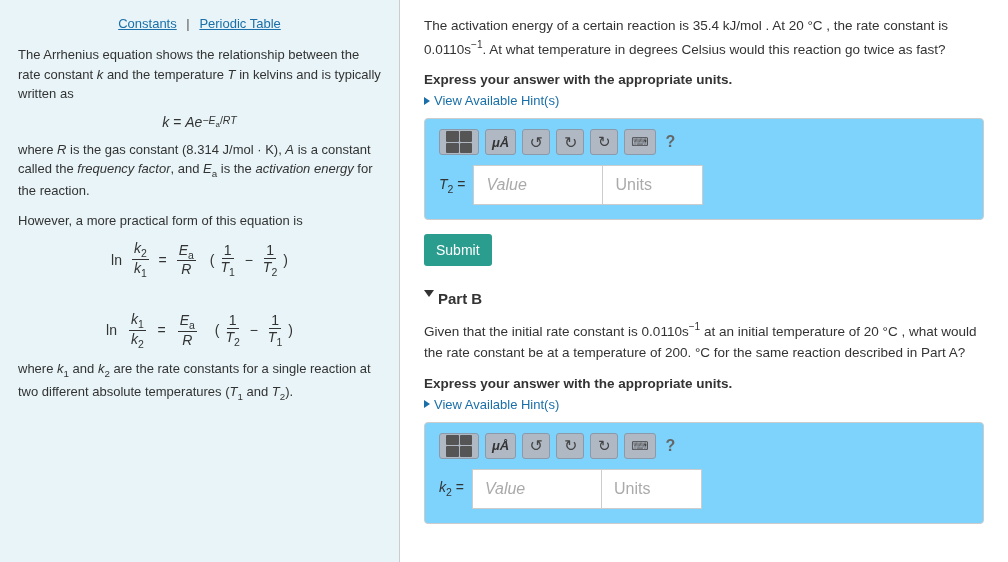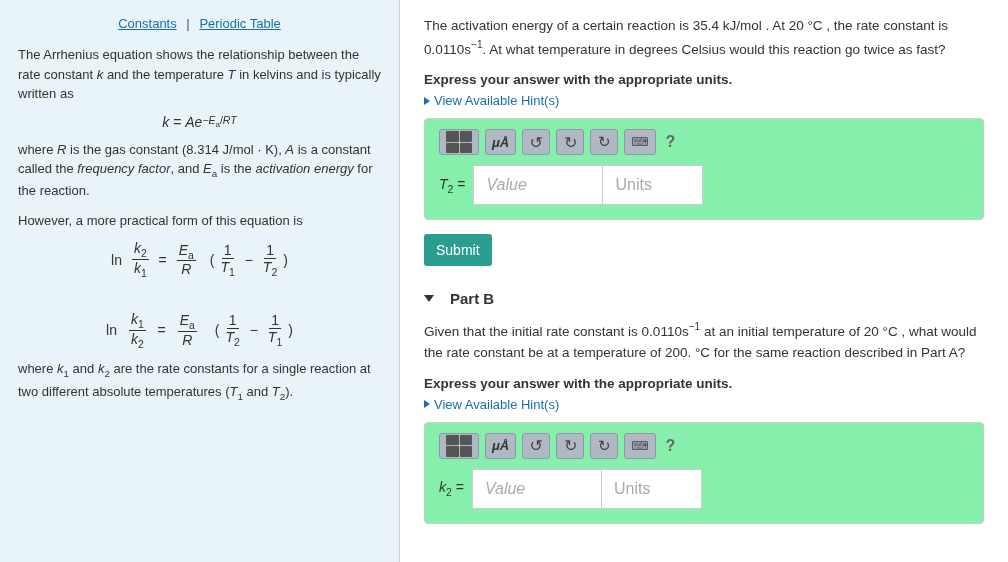--- a/index.html
+++ b/index.html
@@ -78,21 +78,21 @@
       height: 0;
       border-top: 4px solid transparent;
       border-bottom: 4px solid transparent;
       border-left: 6px solid #1a6fa8;
     }
 
     
     .answer-box {
       border: 1px solid #ccc;
       border-radius: 4px;
-      background: #86efac;
+      background: #7dd3fc;
       padding: 10px 5px 14px 14px;
       margin-bottom: 14px;
     }
     .toolbar {
       display: flex;
       align-items: center;
       gap: 6px;
       margin-bottom: 10px;
     }
     .toolbar-btn {
@@ -181,22 +181,22 @@
       border: none;
       border-radius: 3px;
       padding: 8px 12px;
       font-size: 14px;
       cursor: pointer;
       margin-bottom: 20px;
     }
 
     .part-b-header {
       display: flex;
-      align-items: center;
-      gap: 16px;
+      align-items: flex-start;
+      gap: 4px;
       font-size: 15px;
       font-weight: bold;
       margin-bottom: 12px;
       margin-top: 4px;
     }
     .part-b-arrow {
       display: inline-block;
       width: 0;
       height: 0;
       border-left: 5px solid transparent;

